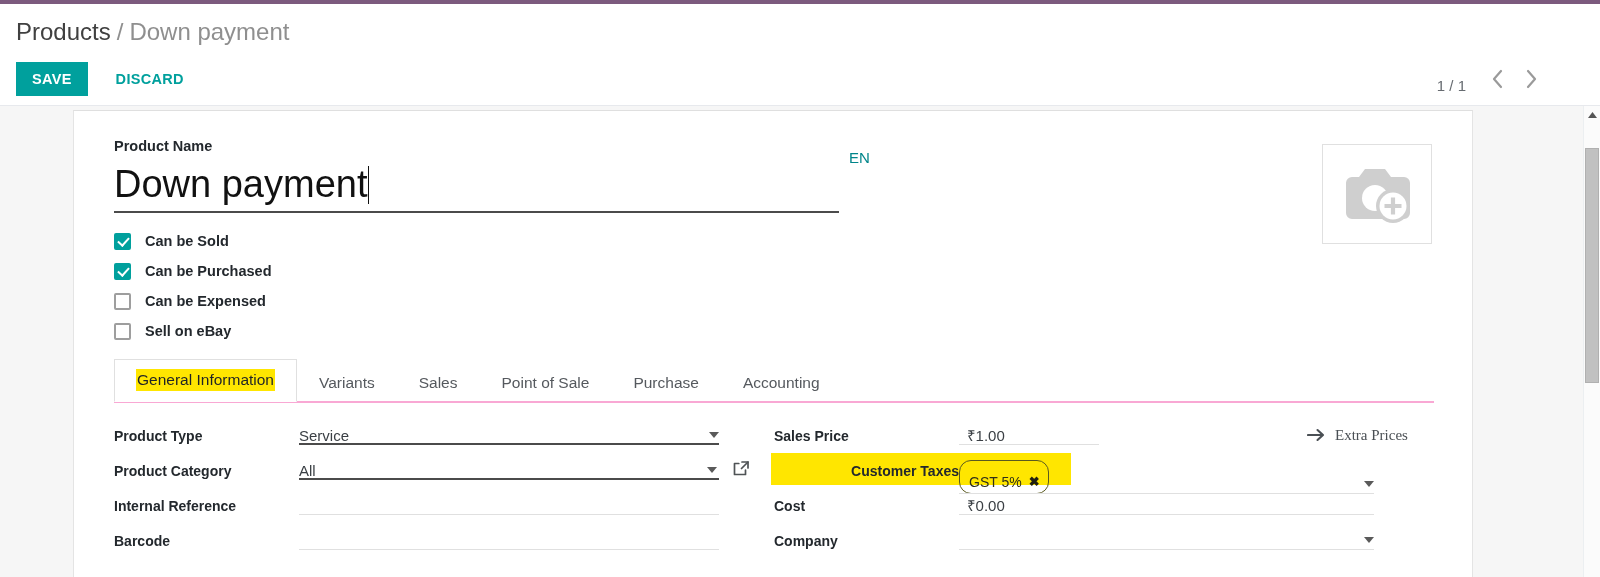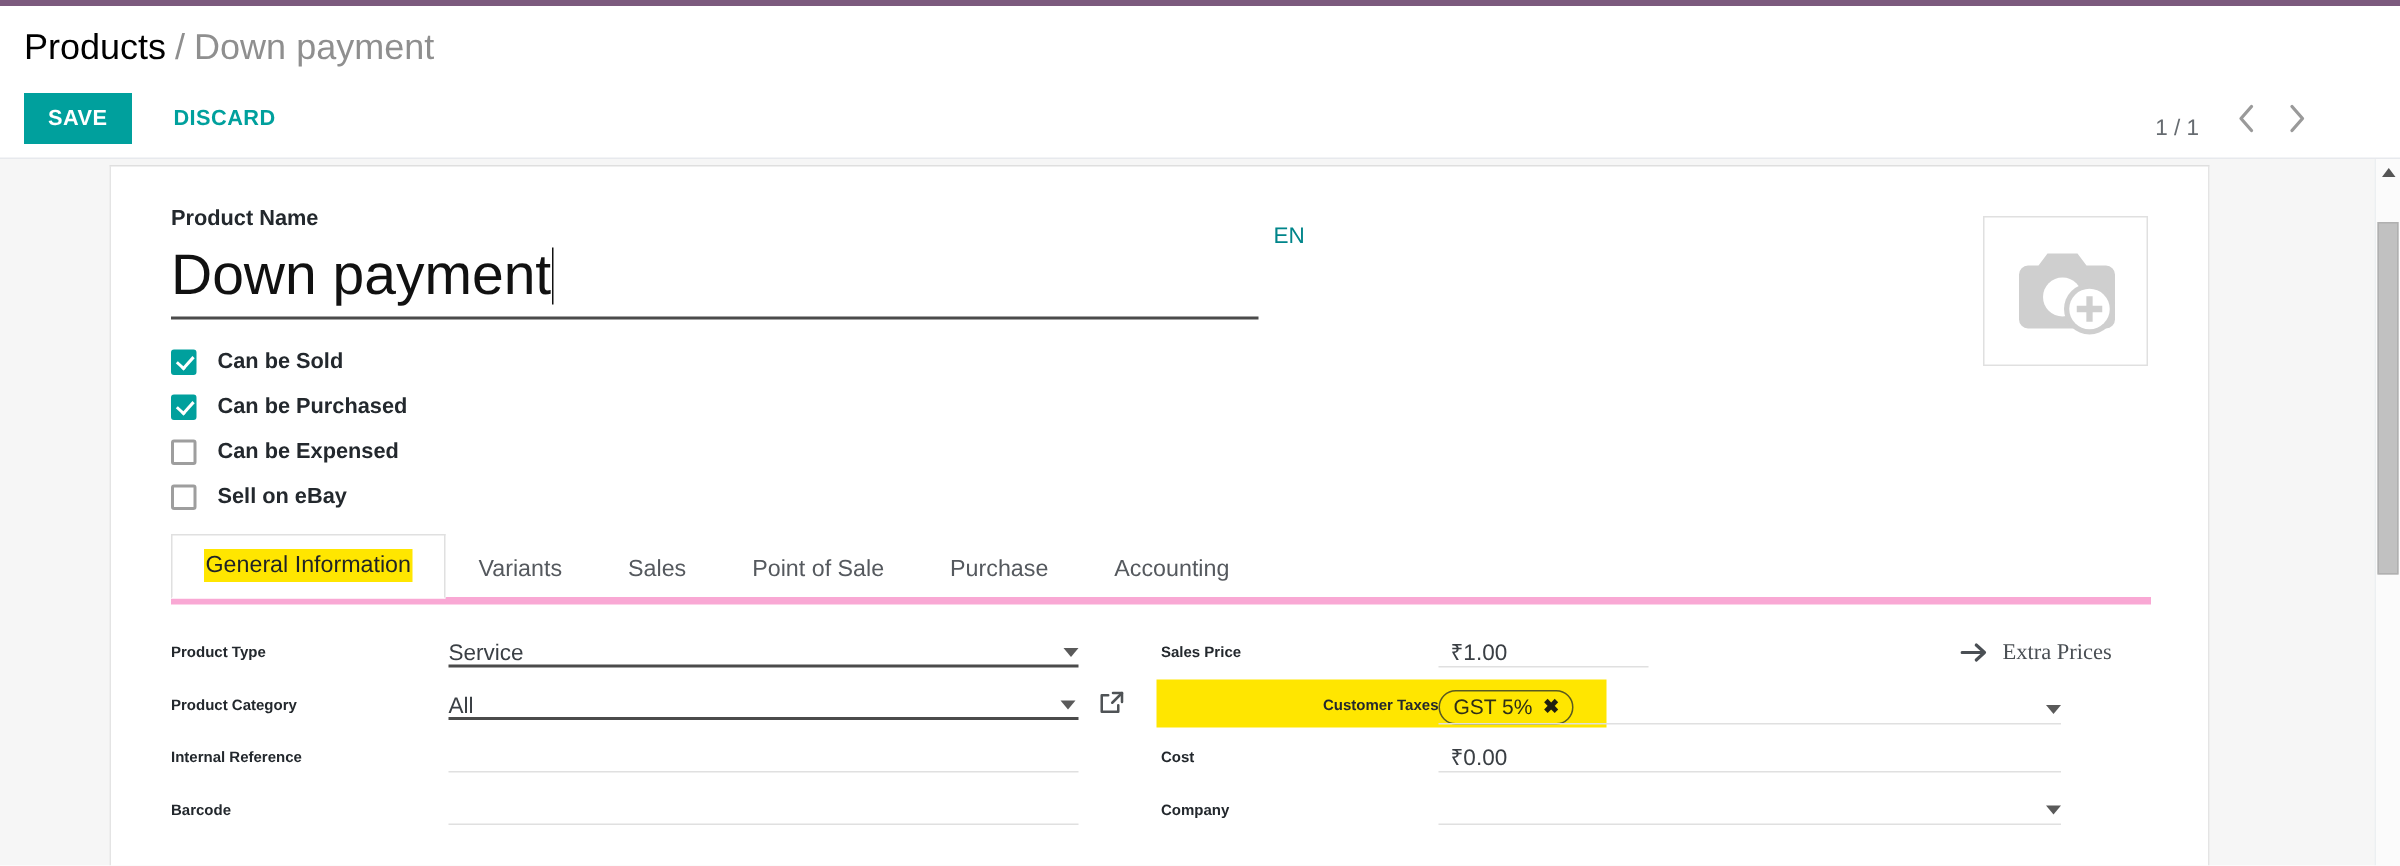--- a/index.html
+++ b/index.html
@@ -41,21 +41,21 @@
 
   .breadcrumb {
     position: absolute;
     left: 16px;
     top: 12px;
     font-size: 24px;
     line-height: 32px;
     white-space: nowrap;
   }
   .breadcrumb .crumb-link {
-    color: #000000;
+    color: #404040;
     cursor: pointer;
     text-align: center;
   }
   .breadcrumb .crumb-sep {
     color: #8f8f8f;
     margin: 0 6px;
   }
   .breadcrumb .crumb-active {
     color: #8f8f8f;
   }
@@ -247,21 +247,21 @@
 
   
   .tabs {
     position: absolute;
     left: 40px;
     top: 254px;
     width: 1320px;
     height: 38px;
     display: flex;
     align-items: flex-end;
-    border-bottom: 5px solid #f9a8d4;
+    border-bottom: 2px solid #f9a8d4;
   }
   .tab {
     font-size: 15.5px;
     color: #55595e;
     padding: 9px 21px 10px 21px;
     line-height: 18px;
     border: 1px solid transparent;
     border-bottom: none;
     cursor: pointer;
     background: transparent;
@@ -294,21 +294,21 @@
   }
   .form-col.left { width: 660px; }
   .form-col.right { width: 660px; }
 
   .frow {
     display: flex;
     align-items: flex-start;
     height: 35px;
   }
   .flabel {
-    font-size: 10px;
+    font-size: 14px;
     font-weight: bold;
     color: #23282d;
     line-height: 22px;
     padding-top: 4px;
     flex: 0 0 auto;
   }
   .form-col.left .flabel { width: 185px; }
   .form-col.right .flabel { width: 185px; }
 
   .fval {
@@ -356,21 +356,21 @@
     color: #4f5356;
   }
   .ext-link svg { display: block; }
 
   
   .tag {
     display: inline-flex;
     align-items: center;
     border: 1.5px solid #5a5a20;
     border-radius: 12px;
-    padding: 1px 8px 2px 9px;
+    padding: 12px 8px 2px 9px;
     font-size: 14px;
     color: #2f2f18;
     line-height: 18px;
     background: transparent;
     cursor: pointer;
   }
   .tag .tag-x {
     margin-left: 7px;
     font-size: 13px;
     font-weight: bold;

